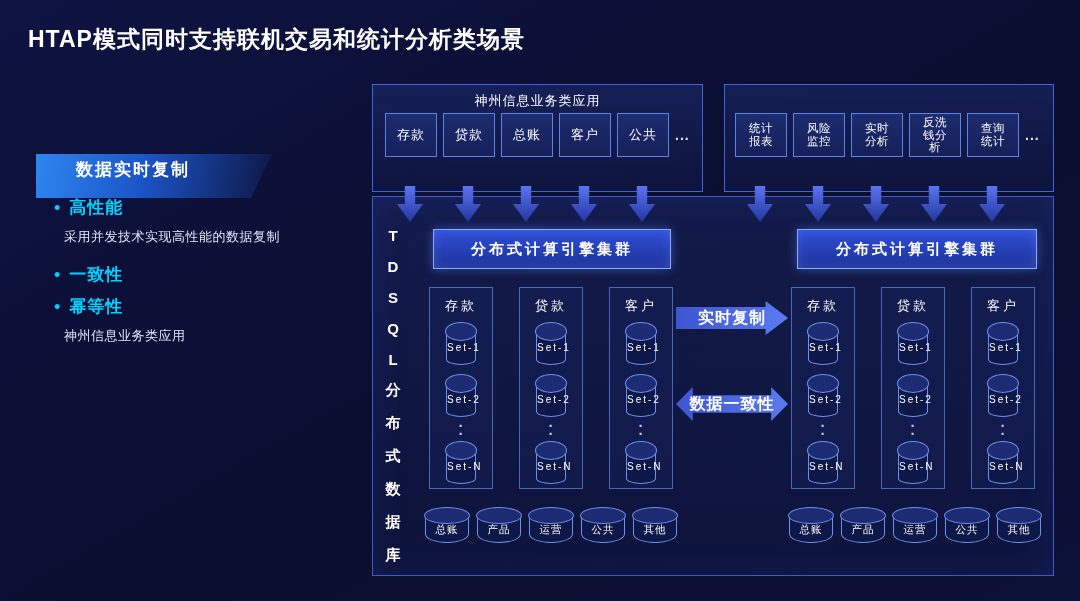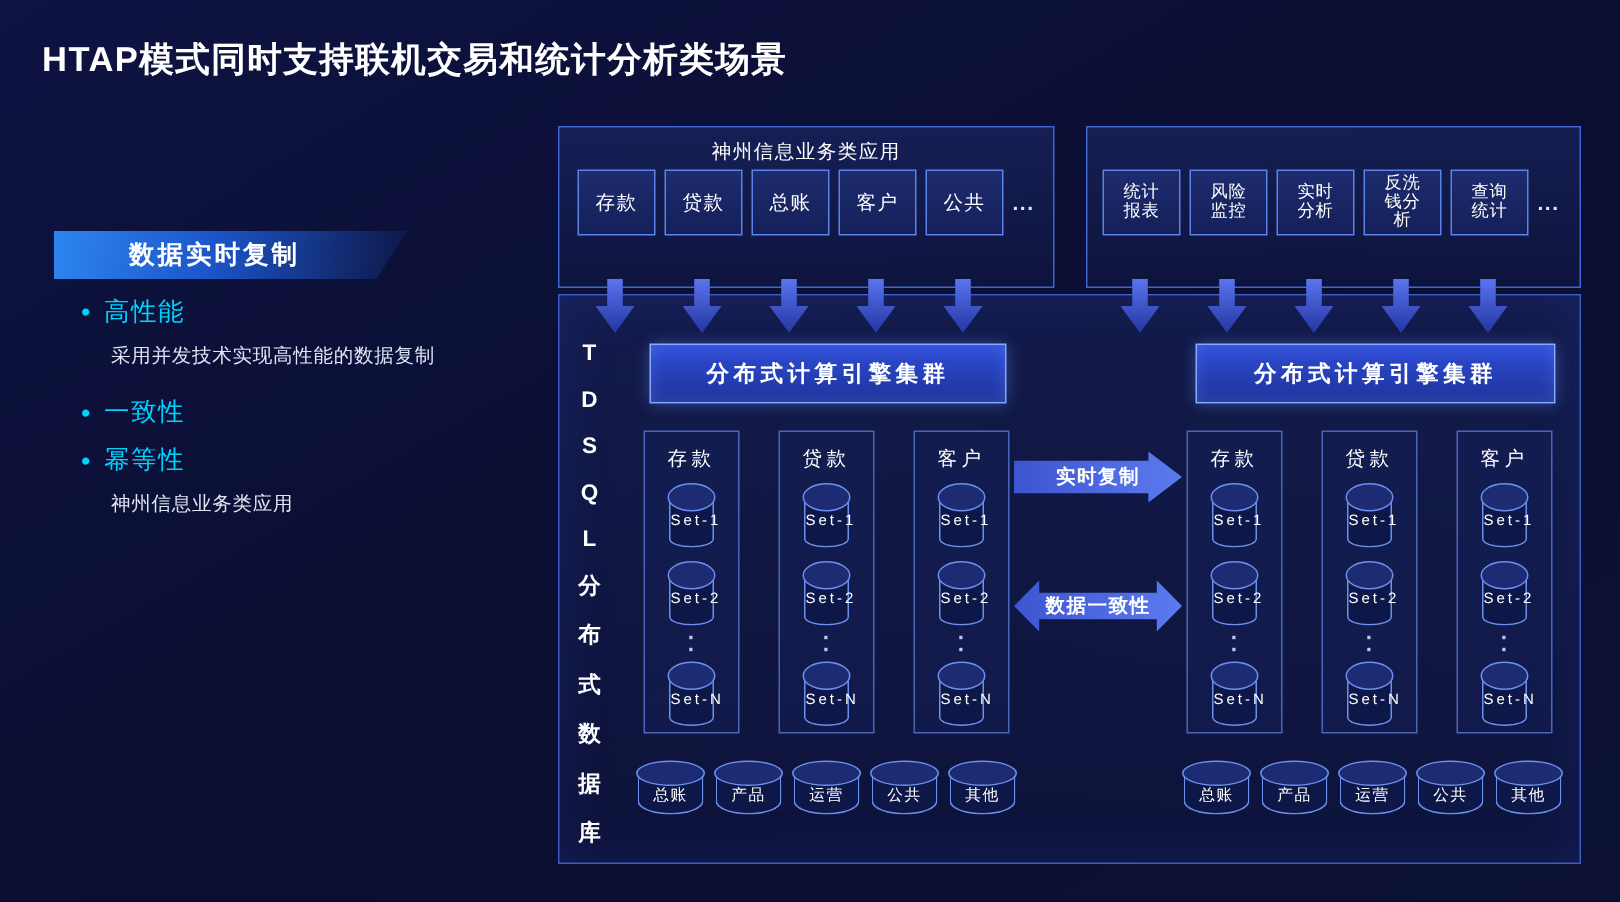--- a/index.html
+++ b/index.html
@@ -13,31 +13,31 @@
     position:relative; width:1080px; height:601px;
     background: linear-gradient(150deg,#0e1342 0%, #0a0e30 55%, #0c1136 100%);
     color:#fff; overflow:hidden;
   }
   .slide-title {
     position:absolute; left:28px; top:24px;
     font-size:23px; font-weight:bold; letter-spacing:1px; color:#ffffff;
   }
   
   .badge {
-    position:absolute; left:36px; top:154px; width:236px; height:32px;
+    position:absolute; left:36px; top:154px; width:236px; height:44px;
     background: linear-gradient(100deg,#2e86f0 0%, #1b55c8 45%, rgba(22,60,150,0.12) 100%);
     clip-path: polygon(0 0, 100% 0, 91% 100%, 0 100%);
-    line-height:32px; padding-left:50px;
+    line-height:32px; padding-left:40px;
     font-size:17px; font-weight:bold; letter-spacing:2px;
   }
   .features { position:absolute; left:54px; top:196px; width:310px; }
   .feature-heading { display:flex; align-items:center; margin:0 0 9px 0; }
   .bullet { color:#00d2ff; font-size:18px; margin-right:9px; line-height:1; }
-  .feature-title { color:#00d2ff; font-size:17px; font-weight:normal; letter-spacing:1px; }
-  .feature-desc { color:#dfe6f5; font-size:13px; margin:0 0 17px 20px; letter-spacing:0.5px; }
+  .feature-title { color:#00d2ff; font-size:17px; font-weight:bold; letter-spacing:1px; }
+  .feature-desc { color:#dfe6f5; font-size:13px; margin:0 0 17px 10px; letter-spacing:0.5px; }
   
   .app-box {
     position:absolute; top:84px; height:108px;
     border:1px solid #4165d8;
     background: linear-gradient(180deg, rgba(30,44,110,0.55), rgba(16,24,70,0.55));
   }
   .app-box-1 { left:372px; width:331px; }
   .app-box-2 { left:724px; width:330px; }
   .app-title { text-align:center; margin-top:7px; font-size:13px; letter-spacing:1px; color:#fff; }
   .app-items { position:absolute; left:12px; top:28px; right:6px; display:flex; gap:6px; align-items:center; }
@@ -105,21 +105,21 @@
   .dots {
     white-space:pre-line; line-height:8px; font-size:15px; color:#b9c6f8;
     text-align:center; height:18px; font-weight:bold;
   }
   
   .middle-links { position:absolute; left:300px; top:0; width:118px; height:100%; }
   .link-arrow {
     position:absolute; left:3px; width:112px; height:34px;
     background: linear-gradient(90deg,#3c55d0,#5c7af0);
     display:flex; align-items:center; justify-content:center;
-    font-size:13px; font-weight:bold; letter-spacing:1px; color:#fff;
+    font-size:16px; font-weight:bold; letter-spacing:1px; color:#fff;
   }
   .arrow-right { clip-path: polygon(0 18%, 80% 18%, 80% 0, 100% 50%, 80% 100%, 80% 82%, 0 82%); }
   .arrow-double { clip-path: polygon(0 50%, 15% 0, 15% 24%, 85% 24%, 85% 0, 100% 50%, 85% 100%, 85% 76%, 15% 76%, 15% 100%); }
 </style>
 </head>
 <body>
 
 <div class="slide">
   <div class="slide-title">HTAP模式同时支持联机交易和统计分析类场景</div>
 

